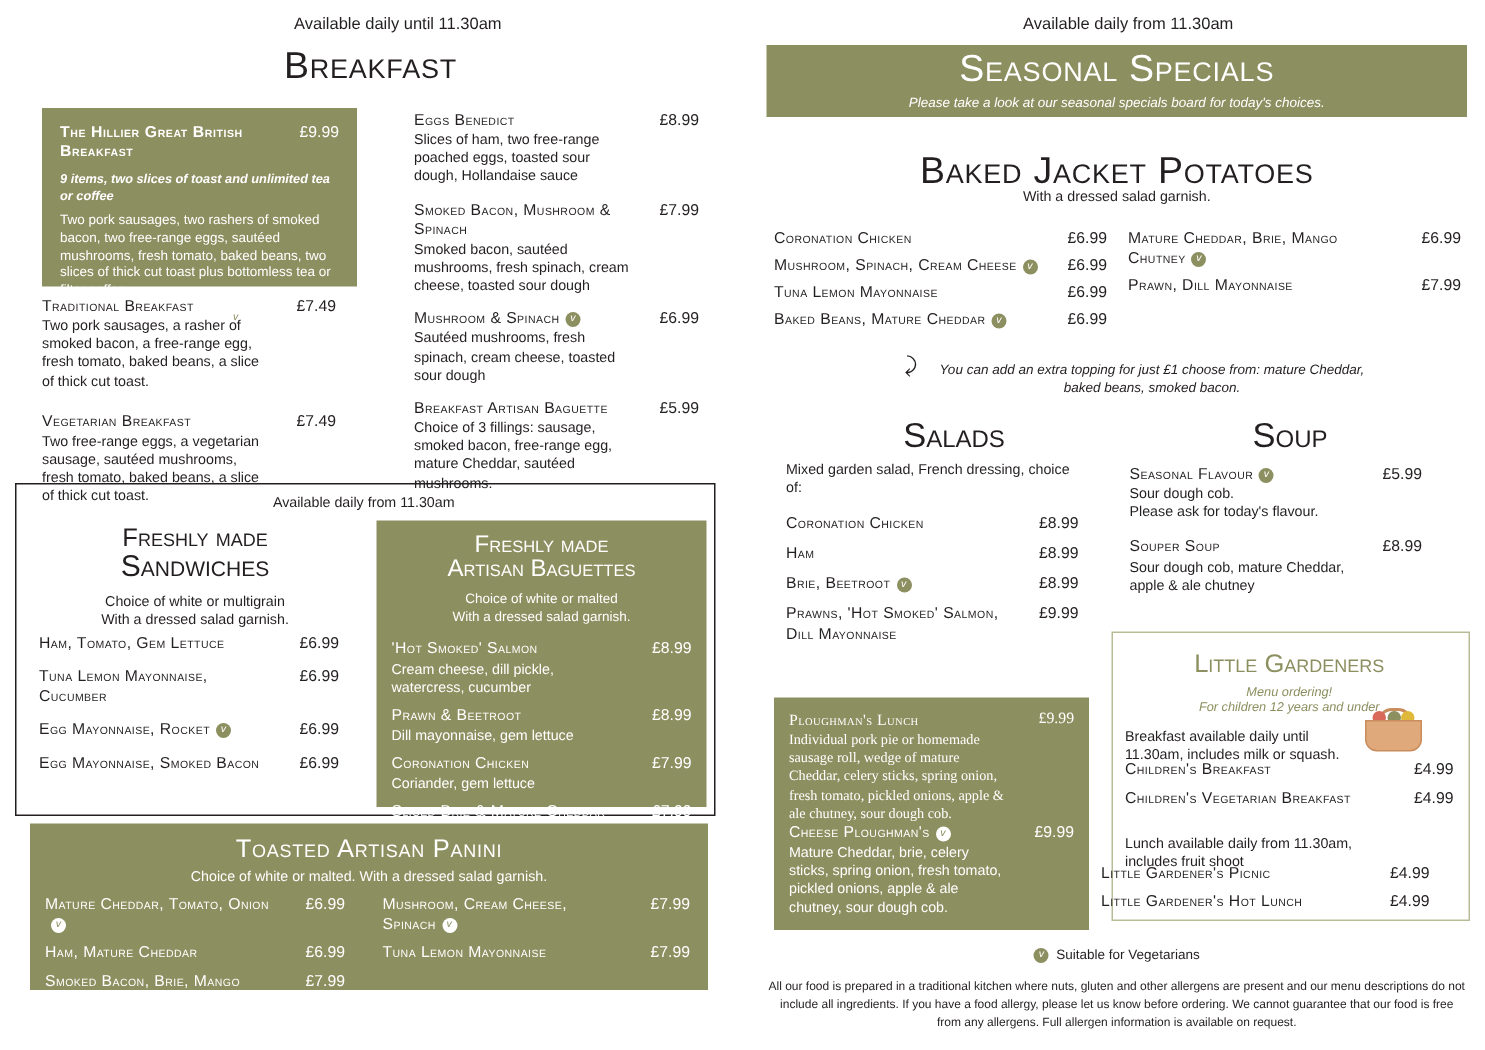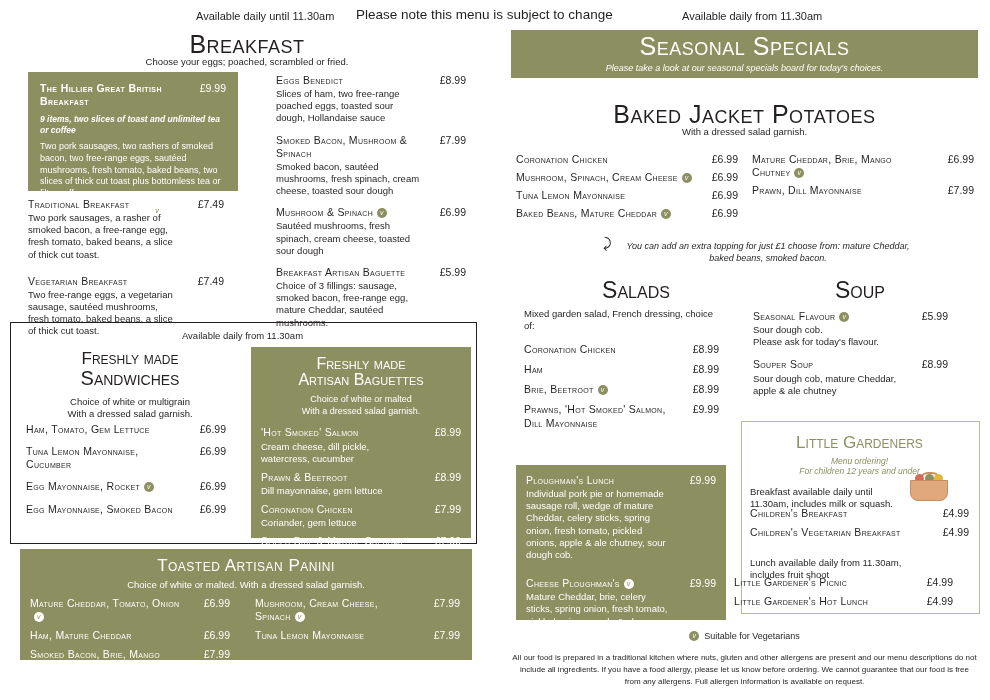--- a/index.html
+++ b/index.html
@@ -82,25 +82,23 @@
   }
 
   .curvearrow{font-size:14px;color:#231f20;}
 </style>
 </head>
 <body>
 
 <div class="page">
 
   <div class="abs topnote" style="left:196px;top:10px;">Available daily until 11.30am</div>
-  <div class="abs toptitle" style="left:356px;top:7px;">Please note this menu is subject to change</div>
   <div class="abs topnote" style="left:682px;top:10px;">Available daily from 11.30am</div>
 
   <div class="abs bigtitle" style="left:22px;top:30px;width:450px;">Breakfast</div>
-  <div class="abs center note" style="left:22px;top:56px;width:450px;">Choose your eggs; poached, scrambled or fried.</div>
 
   <div class="abs olive" id="bfast-panel" style="left:28px;top:72px;width:210px;height:119px;box-sizing:border-box;">
     <div style="position:relative;">
       <div class="sc" style="font-size:10.5px;font-weight:bold;letter-spacing:.4px;padding-right:46px;line-height:1.25;">The Hillier Great British Breakfast</div>
       <div style="position:absolute;right:0;top:0;font-size:10.5px;">£9.99</div>
     </div>
     <div class="ital" style="font-size:8.5px;font-weight:bold;margin-top:6px;line-height:1.3;">9 items, two slices of toast and unlimited tea or coffee</div>
     <div style="font-size:9px;line-height:1.3;margin-top:5px;">Two pork sausages, two rashers of smoked bacon, two free-range eggs, sautéed mushrooms, fresh tomato, baked beans, two slices of thick cut toast plus bottomless tea or filter coffee.</div>
     <div style="font-size:9px;margin-top:6px;">
       <span>Vegetarian option available</span><span class="veg onolive">v</span>
@@ -309,21 +307,21 @@
       </div>
       <div class="item">
         <div class="name">Tuna Lemon Mayonnaise</div>
         <div class="price">£7.99</div>
       </div>
     </div>
   </div>
 
   <div class="abs olive" style="left:516px;top:465px;width:210px;height:155px;">
     <div style="margin:9px 10px 0 10px;">
-      <div class="item" style="margin-bottom:16px;">
+      <div class="item" style="margin-bottom:0;font-family:Liberation Serif, serif;">
         <div class="name">Ploughman's Lunch</div>
         <div class="price">£9.99</div>
         <div class="desc">Individual pork pie or homemade sausage roll, wedge of mature Cheddar, celery sticks, spring onion, fresh tomato, pickled onions, apple &amp; ale chutney, sour dough cob.</div>
       </div>
       <div class="item">
         <div class="name"><span>Cheese Ploughman's</span><span class="veg onolive">v</span></div>
         <div class="price">£9.99</div>
         <div class="desc">Mature Cheddar, brie, celery sticks, spring onion, fresh tomato, pickled onions, apple &amp; ale chutney, sour dough cob.</div>
       </div>
     </div>

